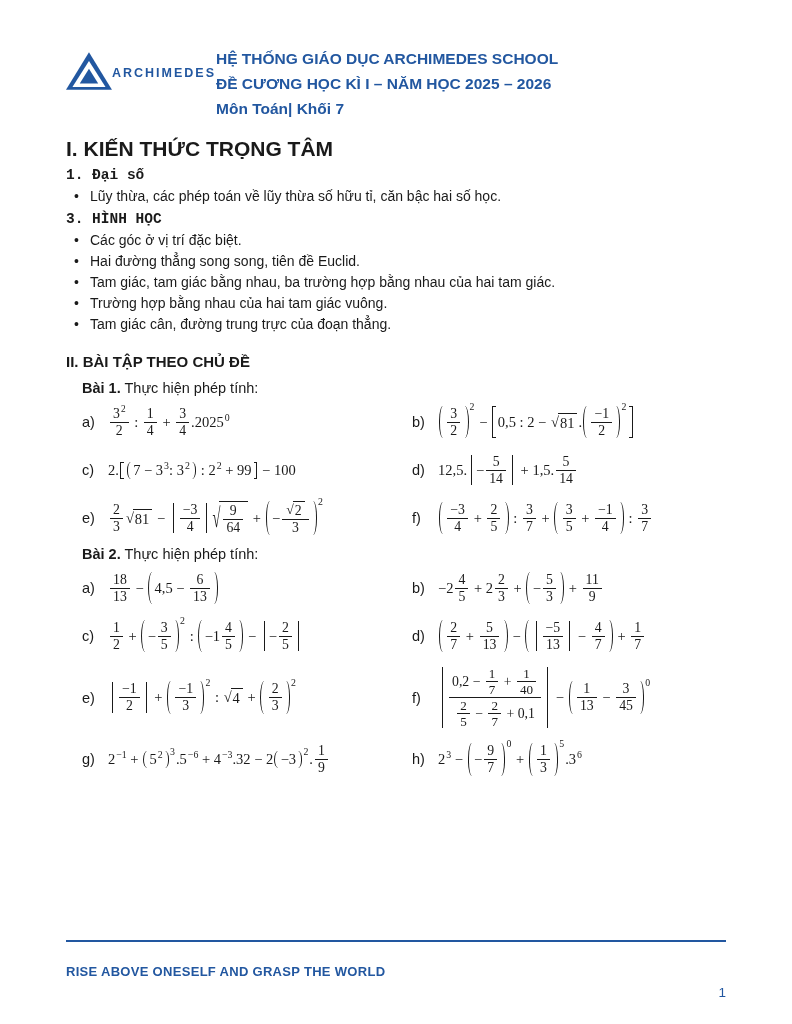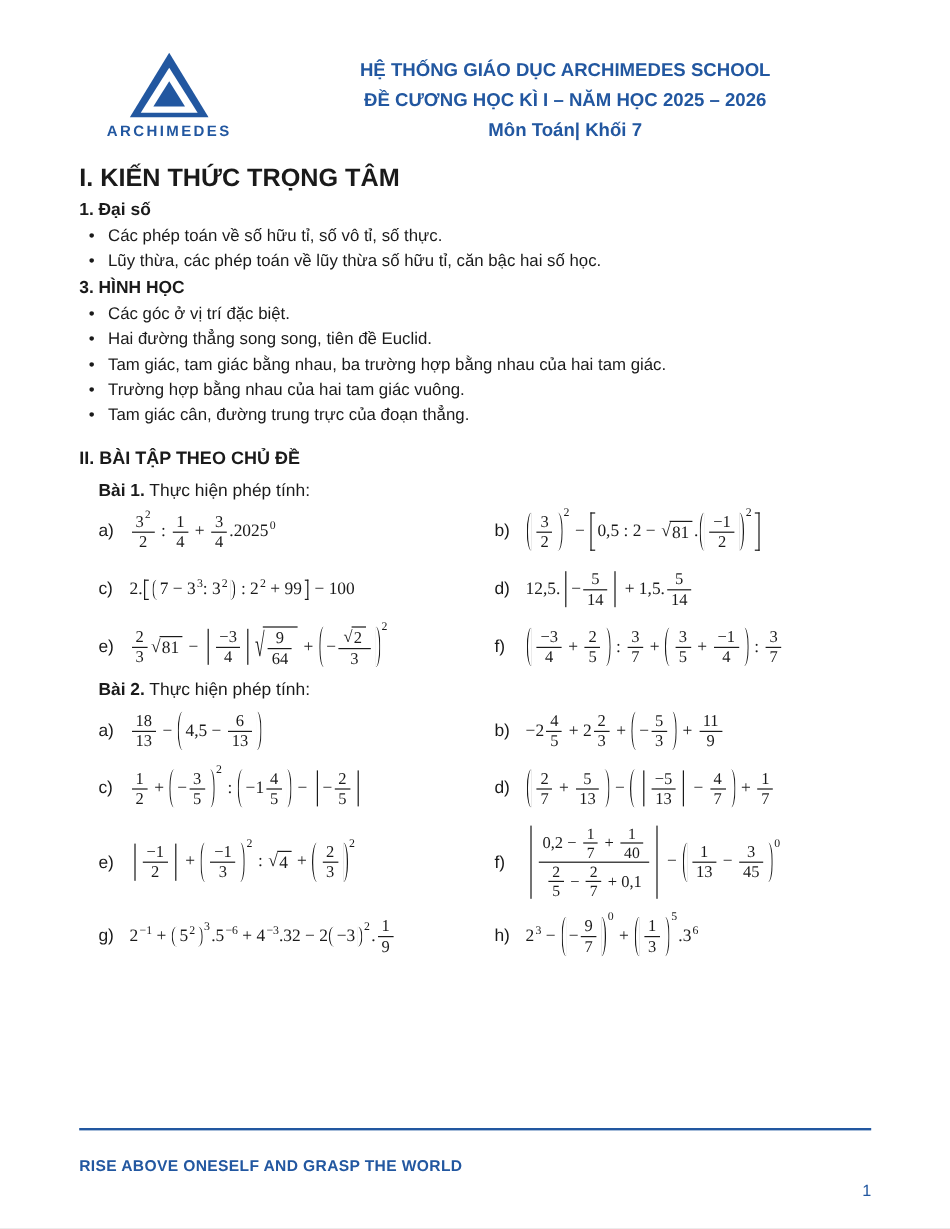--- a/index.html
+++ b/index.html
@@ -5,28 +5,28 @@
   :root { --brand:#2257A0; --ink:#1a1a1a; }
   * { margin:0; padding:0; box-sizing:border-box; }
   body { background:#888; display:flex; justify-content:center; }
   .page {
     position:relative; width:792px; height:1024px; background:#fff;
     padding:44px 66px 0; overflow:hidden; color:var(--ink);
     font-family:"Liberation Sans","DejaVu Sans",sans-serif;
   }
   
   .hdr { display:flex; align-items:flex-start; }
-  .logo { width:150px; flex:none; display:flex; flex-direction:column; align-items:center; }
+  .logo { width:150px; flex:none; display:flex; flex-direction:row; align-items:center; }
   .logo svg { display:block; }
   .logoname { margin-top:4px; font-size:12.5px; font-weight:bold; letter-spacing:2px; color:var(--brand); }
-  .titles { flex:1; text-align:center; padding-top:2px; }
+  .titles { flex:1; padding-top:2px; }
   .titles div { color:var(--brand); font-weight:bold; font-size:15.5px; line-height:25px; }
   
   .s-title { font-size:21px; font-weight:bold; margin:16px 0 4px; }
-  .g-head { font-size:14.5px; font-weight:bold; line-height:21px; margin-top:2px; }
+  .g-head { font-size:14.5px; font-weight:bold; line-height:21px; margin-top:2px;font-family:Liberation Mono, monospace; }
   ul.blts { list-style:none; }
   ul.blts li { position:relative; padding-left:24px; font-size:14px; line-height:21px; }
   ul.blts li::before { content:"•"; position:absolute; left:8px; }
   
   .s2-title { font-size:15px; font-weight:bold; margin:18px 0 0; }
   .exh { margin:10px 0 8px 16px; font-size:14.5px; }
   .exh b { font-weight:bold; }
   .exgrid { display:grid; grid-template-columns:1fr 1fr; row-gap:12px; margin-bottom:4px; }
   .exi { display:flex; align-items:center; padding-left:16px; min-height:36px; }
   .lbl { width:26px; flex:none; font-size:14.5px; }
@@ -76,21 +76,20 @@
       <div>ĐỀ CƯƠNG HỌC KÌ I – NĂM HỌC 2025 – 2026</div>
       <div>Môn Toán| Khối 7</div>
     </div>
   </div>
 
   <div class="s-title">I. KIẾN THỨC TRỌNG TÂM</div>
 
   <div>
     <div class="g-head">1. Đại số</div>
     <ul class="blts">
-      <li>Các phép toán về số hữu tỉ, số vô tỉ, số thực.</li>
       <li>Lũy thừa, các phép toán về lũy thừa số hữu tỉ, căn bậc hai số học.</li>
     </ul>
   </div>
 
 
   <div>
     <div class="g-head">3. HÌNH HỌC</div>
     <ul class="blts">
       <li>Các góc ở vị trí đặc biệt.</li>
       <li>Hai đường thẳng song song, tiên đề Euclid.</li>

